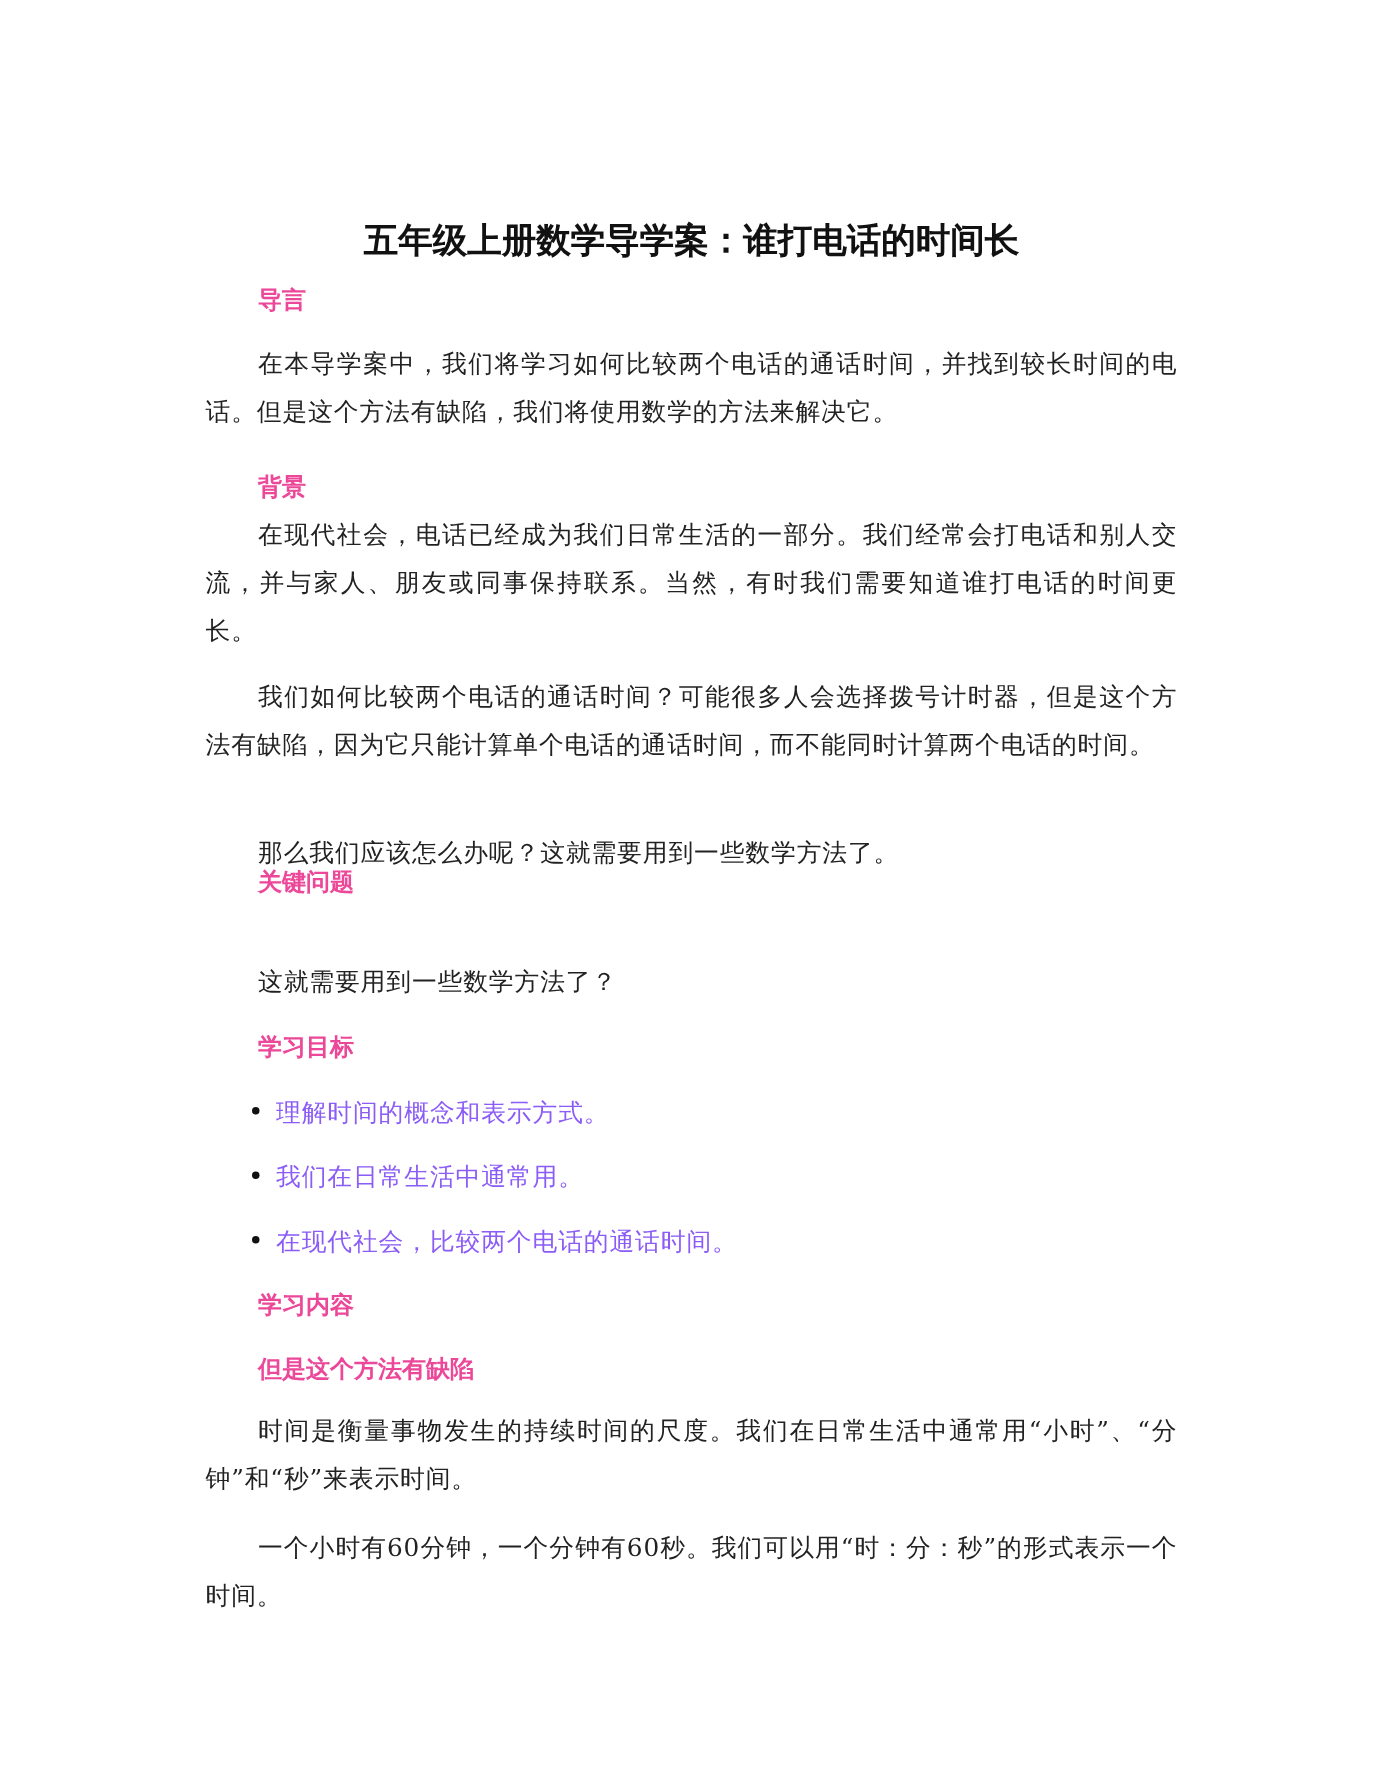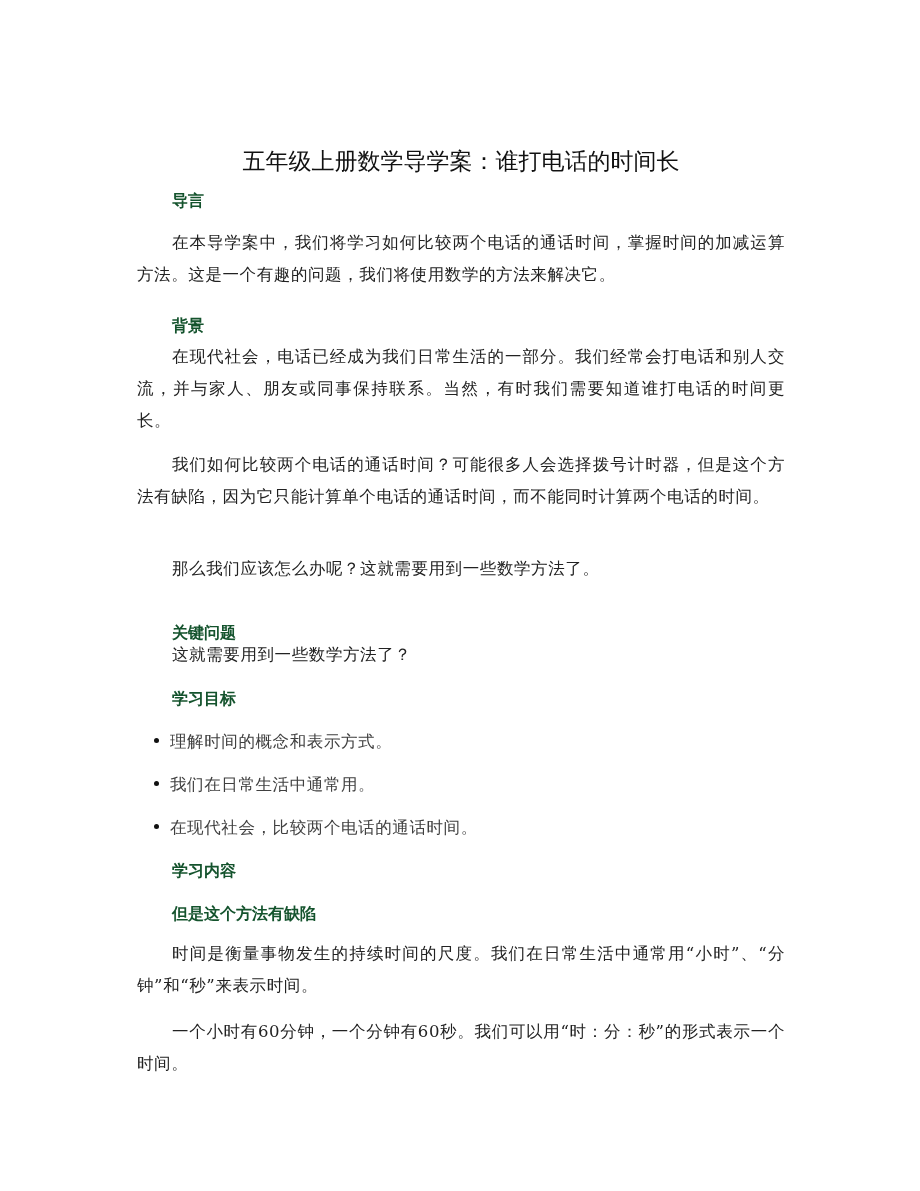--- a/index.html
+++ b/index.html
@@ -5,57 +5,57 @@
   html, body { margin: 0; padding: 0; background: #ffffff; }
   body {
     width: 920px; height: 1191px; position: relative; overflow: hidden;
     font-family: "DejaVu Serif", "Liberation Serif", serif;
     color: #1a1a1a;
   }
   .page { position: absolute; left: 137px; top: 0; width: 648px; }
   .title {
     position: absolute; left: 0; top: 146px; width: 648px; text-align: center;
     font-family: "DejaVu Sans", "Liberation Sans", sans-serif;
-    font-weight: normal; font-size: 23px; line-height: 30px; color: #111;
+    font-weight: bold; font-size: 23px; line-height: 30px; color: #111;
   }
   .h {
     position: absolute; left: 35px;
     font-family: Liberation Serif, serif;
-    font-weight: bold; font-size: 16px; line-height: 20px; color: #14532d;
+    font-weight: bold; font-size: 16px; line-height: 20px; color: #ec4899;
   }
   .p {
     position: absolute; left: 0; width: 648px;
     font-size: 16.5px; line-height: 32px; text-indent: 35px;
     letter-spacing: 0.6px; text-align: justify; color: #222;
   }
   .p.noindent { left: 35px; width: 613px; text-indent: 0; }
   .bullet {
-    position: absolute; left: 17px; font-size: 16.5px; line-height: 20px; color: #404040;
+    position: absolute; left: 31px; font-size: 16.5px; line-height: 20px; color: #8b5cf6;
     letter-spacing: 0.6px;
   }
   .bullet .dot {
     display: inline-block; width: 5px; height: 5px; border-radius: 50%;
     background: #111; vertical-align: middle; margin-right: 11px; position: relative; top: -2px;
   }
 </style>
 </head>
 <body>
 
 <div class="page">
   <div class="title">五年级上册数学导学案：谁打电话的时间长</div>
 
   <div class="h" style="top:191px">导言</div>
-  <div class="p" style="top:227px">在本导学案中，我们将学习如何比较两个电话的通话时间，掌握时间的加减运算方法。这是一个有趣的问题，我们将使用数学的方法来解决它。</div>
+  <div class="p" style="top:227px">在本导学案中，我们将学习如何比较两个电话的通话时间，并找到较长时间的电话。但是这个方法有缺陷，我们将使用数学的方法来解决它。</div>
 
   <div class="h" style="top:316px">背景</div>
   <div class="p" style="top:341px">在现代社会，电话已经成为我们日常生活的一部分。我们经常会打电话和别人交流，并与家人、朋友或同事保持联系。当然，有时我们需要知道谁打电话的时间更长。</div>
   <div class="p" style="top:449px">我们如何比较两个电话的通话时间？可能很多人会选择拨号计时器，但是这个方法有缺陷，因为它只能计算单个电话的通话时间，而不能同时计算两个电话的时间。</div>
   <div class="p" style="top:553px">那么我们应该怎么办呢？这就需要用到一些数学方法了。</div>
 
-  <div class="h" style="top:623px">关键问题</div>
+  <div class="h" style="top:579px">关键问题</div>
   <div class="p noindent" style="top:639px">这就需要用到一些数学方法了？</div>
 
   <div class="h" style="top:689px">学习目标</div>
   <div class="bullet" style="top:732px"><span class="dot"></span><span>理解时间的概念和表示方式。</span></div>
   <div class="bullet" style="top:775px"><span class="dot"></span><span>我们在日常生活中通常用。</span></div>
   <div class="bullet" style="top:818px"><span class="dot"></span><span>在现代社会，比较两个电话的通话时间。</span></div>
 
   <div class="h" style="top:861px">学习内容</div>
   <div class="h" style="top:904px">但是这个方法有缺陷</div>
   <div class="p" style="top:938px">时间是衡量事物发生的持续时间的尺度。我们在日常生活中通常用“小时”、“分钟”和“秒”来表示时间。</div>

